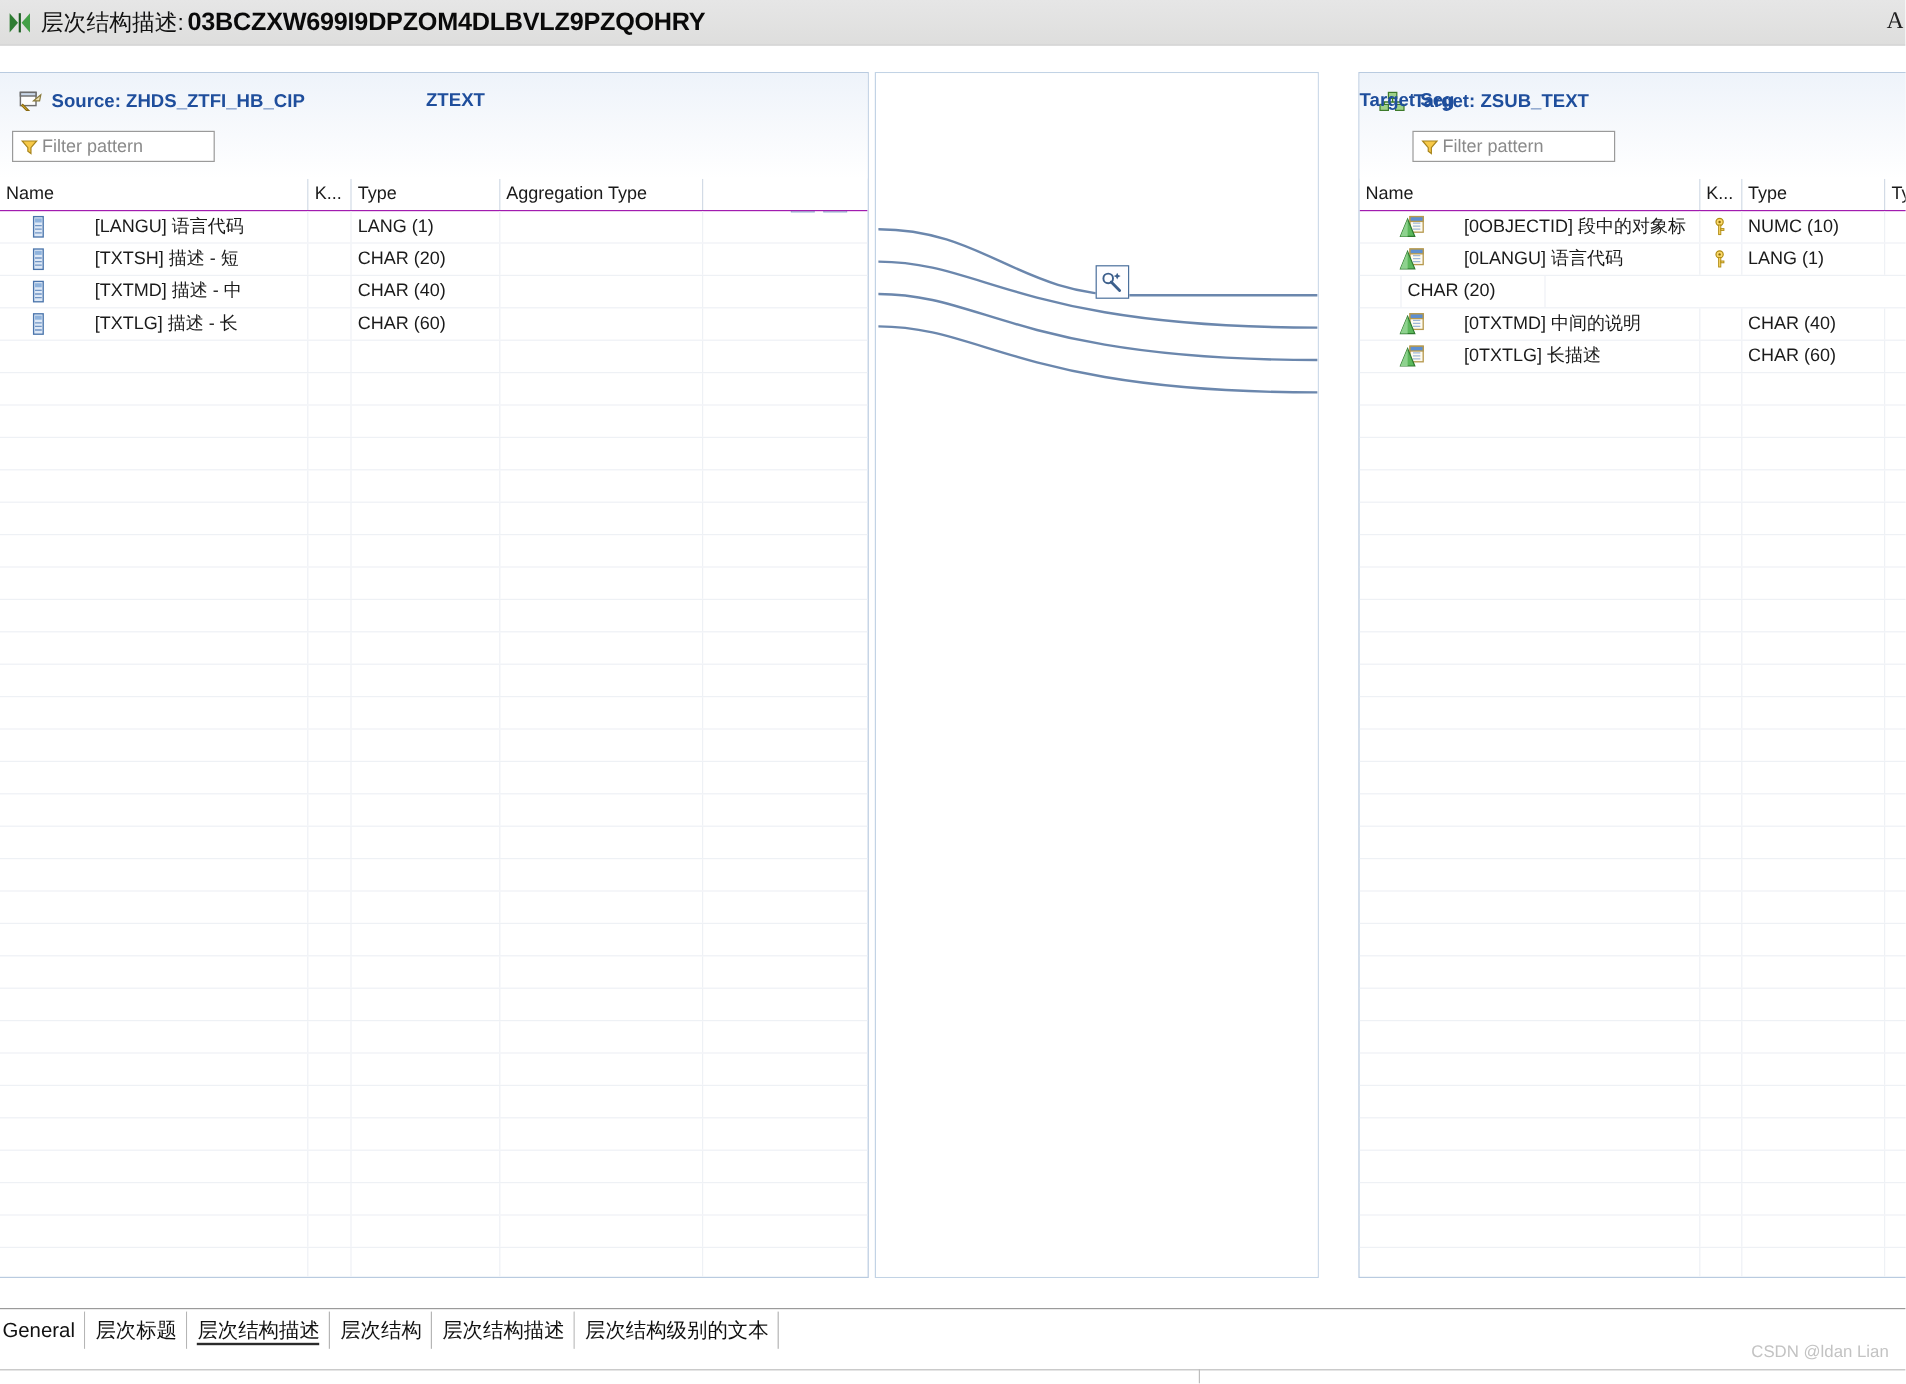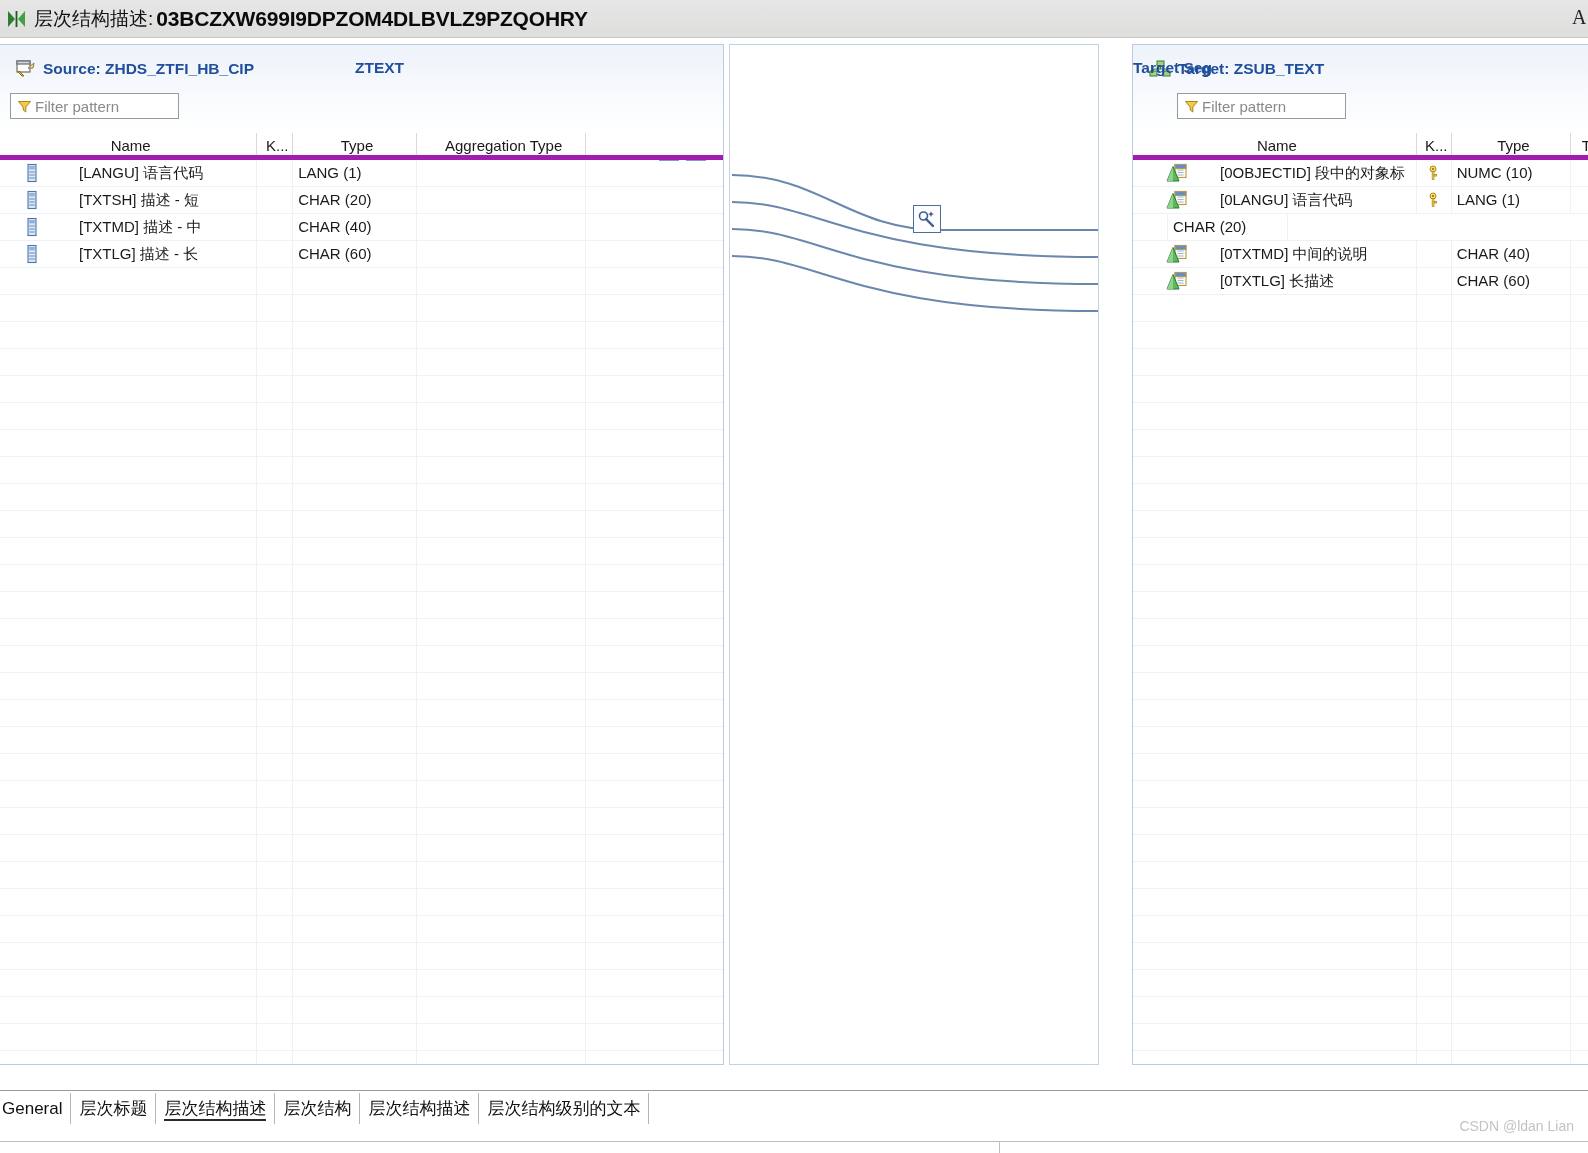--- a/index.html
+++ b/index.html
@@ -49,21 +49,21 @@
     font-size: 20px;
     color: #222;
     font-family: "Liberation Serif", serif;
     overflow: hidden;
     width: 14px;
   }
 
   
   .panel {
     position: absolute;
-    top: 44px;
+    top: 60px;
     bottom: 88px;
     background: #ffffff;
     border: 1px solid #b9cbe0;
     box-sizing: border-box;
     text-decoration: underline;
   }
   #source-panel { left: -1px; width: 725px; }
   #middle-panel { left: 729px; width: 370px; border-color: #c2d3e5;}
   #target-panel { left: 1100px; width: 489px; margin-left: 32px; }
 
@@ -178,23 +178,22 @@
   .tbl {
     position: absolute;
     left: 0; right: 0;
     top: 88px; bottom: 0;
     overflow: hidden;
   }
   .tbl-header {
     height: 27px;
     display: flex;
     background: #ffffff;
-    border-bottom: 5px solid #a21caf;
-    box-sizing: border-box;
-    text-align: center;
+    border-bottom: 1px solid #a21caf;
+    box-sizing: border-box;
   }
   .th {
     font-size: 15px;
     color: #1a1a1a;
     padding-left: 5px;
     line-height: 26px;
     box-sizing: border-box;
     border-right: 1px solid #d3dbe6;
     overflow: hidden;
     white-space: nowrap;

